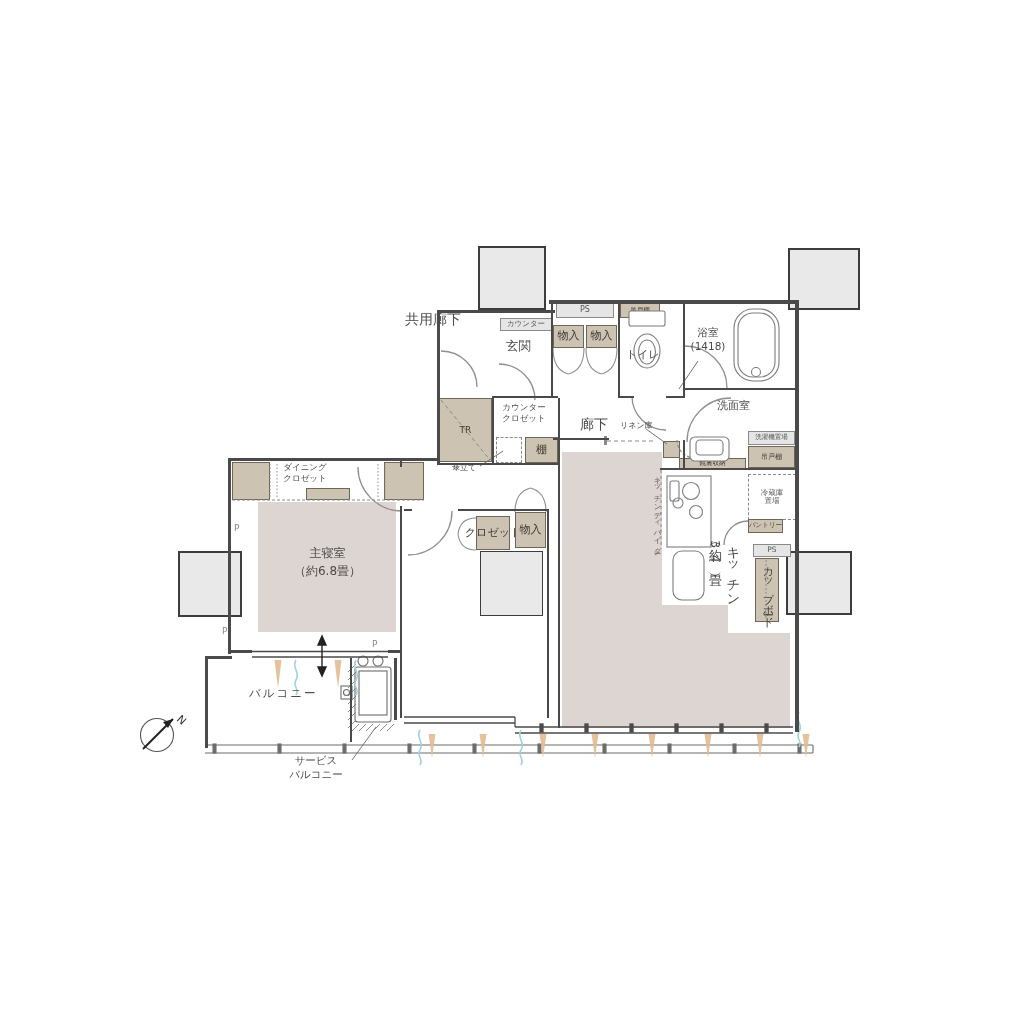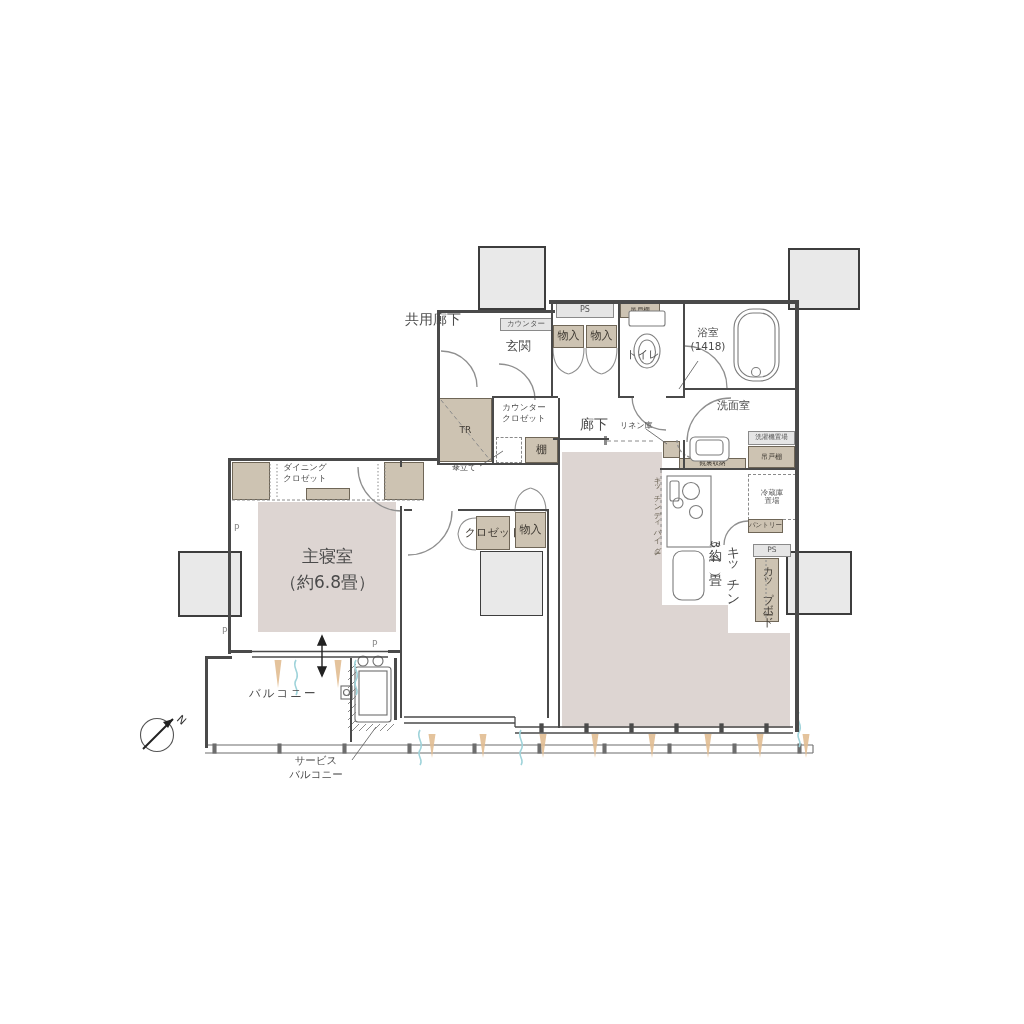--- a/index.html
+++ b/index.html
@@ -295,21 +295,21 @@
   <div class="lbl ctr" style="left:680px;top:326px;width:56px;font-size:10.5px;line-height:1.3;">
     <span>浴室</span><br><span>(1418)</span>
   </div>
   <div class="lbl" style="left:717px;top:398px;font-size:11px;">洗面室</div>
   <div class="lbl" style="left:580px;top:384px;font-size:14px;margin-top:32px;">廊下</div>
   <div class="lbl ctr" style="left:492px;top:402px;width:64px;font-size:8.5px;line-height:1.25;z-index:6;">
     <span>カウンター</span><br><span>クロゼット</span>
   </div>
   <div class="lbl" style="left:452px;top:462px;font-size:8px;">傘立て</div>
   <div class="lbl" style="left:620px;top:420px;font-size:8px;">リネン庫</div>
-  <div class="lbl ctr" style="left:250px;top:544px;width:155px;font-size:17px;line-height:1.5;">
+  <div class="lbl ctr" style="left:250px;top:544px;width:155px;font-size:12px;line-height:1.5;">
     <span>主寝室</span><br><span>（約6.8畳）</span>
   </div>
   <div class="lbl ctr" style="left:257px;top:462px;width:96px;font-size:8.5px;line-height:1.3;">
     <span>ダイニング</span><br><span>クロゼット</span>
   </div>
   <div class="lbl vtxt" style="left:706px;top:538px;height:90px;font-size:13px;letter-spacing:1px;">
     <div>キッチン</div>
       <div>（約3.4畳）</div>
   </div>
   <div class="lbl vtxt" style="left:652px;top:472px;height:98px;font-size:7.5px;color:#6b6354;">キッチンディバイダー</div>

